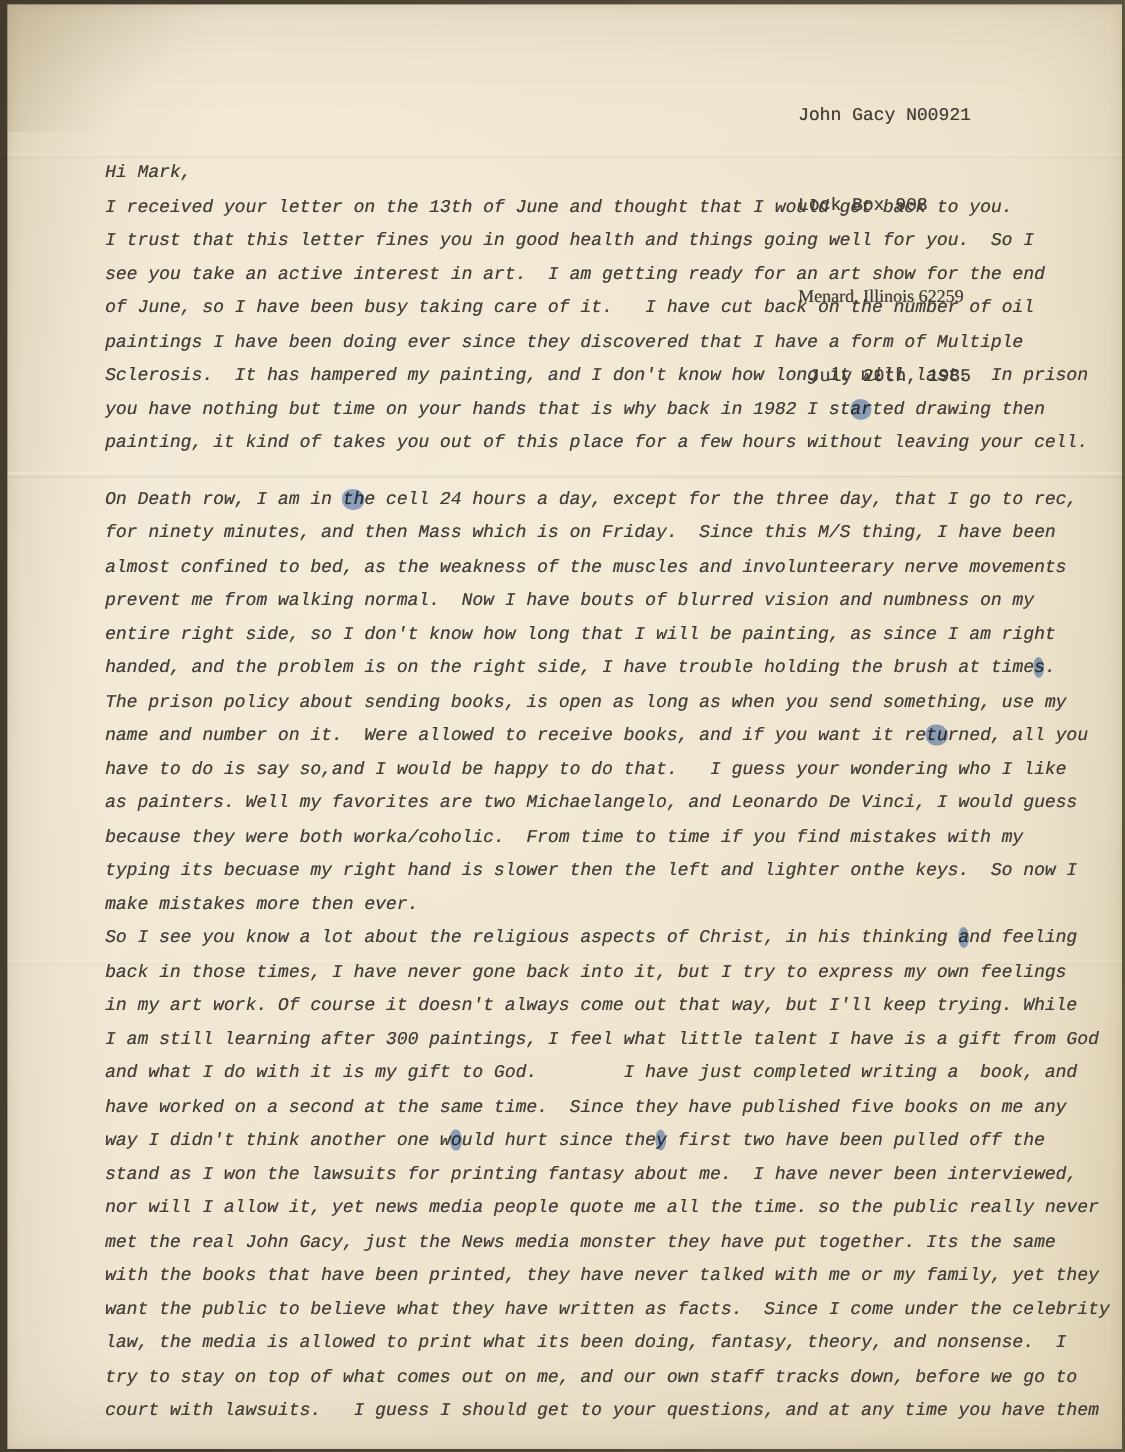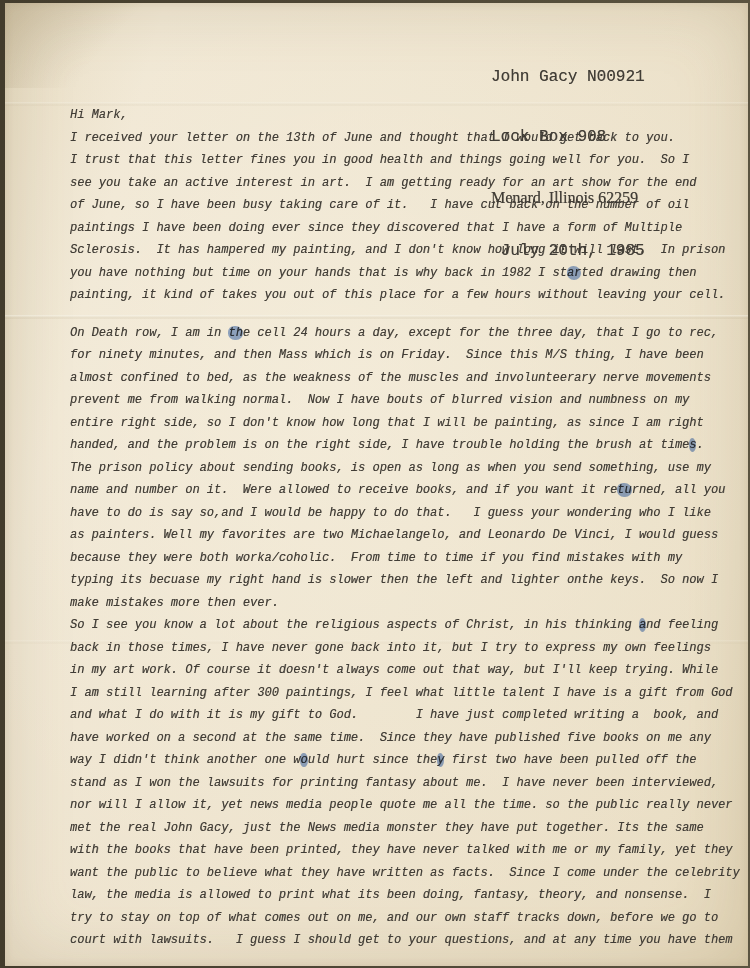--- a/index.html
+++ b/index.html
@@ -30,22 +30,22 @@
   }
   .crease {
     position: absolute; left: 0; right: 0; height: 4px; pointer-events: none;
     background: linear-gradient(rgba(255,255,248,0.55) 0%, rgba(134,113,72,0.16) 80%, rgba(0,0,0,0) 100%);
   }
   .crease-top { top: 99px; opacity: 0.45; }
   .crease-mid { top: 312px; opacity: 0.75; }
   .crease-low { top: 637px; opacity: 0.30; }
 
   .letter-header {
-    position: absolute; left: 486px; top: 27px;
-    font-size: 16px; line-height: 19px;
+    position: absolute; left: 527px; top: 27px;
+    font-size: 12px; line-height: 19px;
     color: #413d36; white-space: pre;
     text-shadow: 0.3px 0 0 rgba(65,61,54,0.55);
   }
   .head-line-2 { margin-top: 3px; }
   .head-line-3 { margin-top: 3px; font-family: Liberation Serif, serif; }
   .head-line-4 { margin-top: -3px; padding-left: 1ch; }
 
   .letter-body {
     position: absolute; left: 65px; top: 101px;
     font-size: 12px; line-height: 22.5px;

